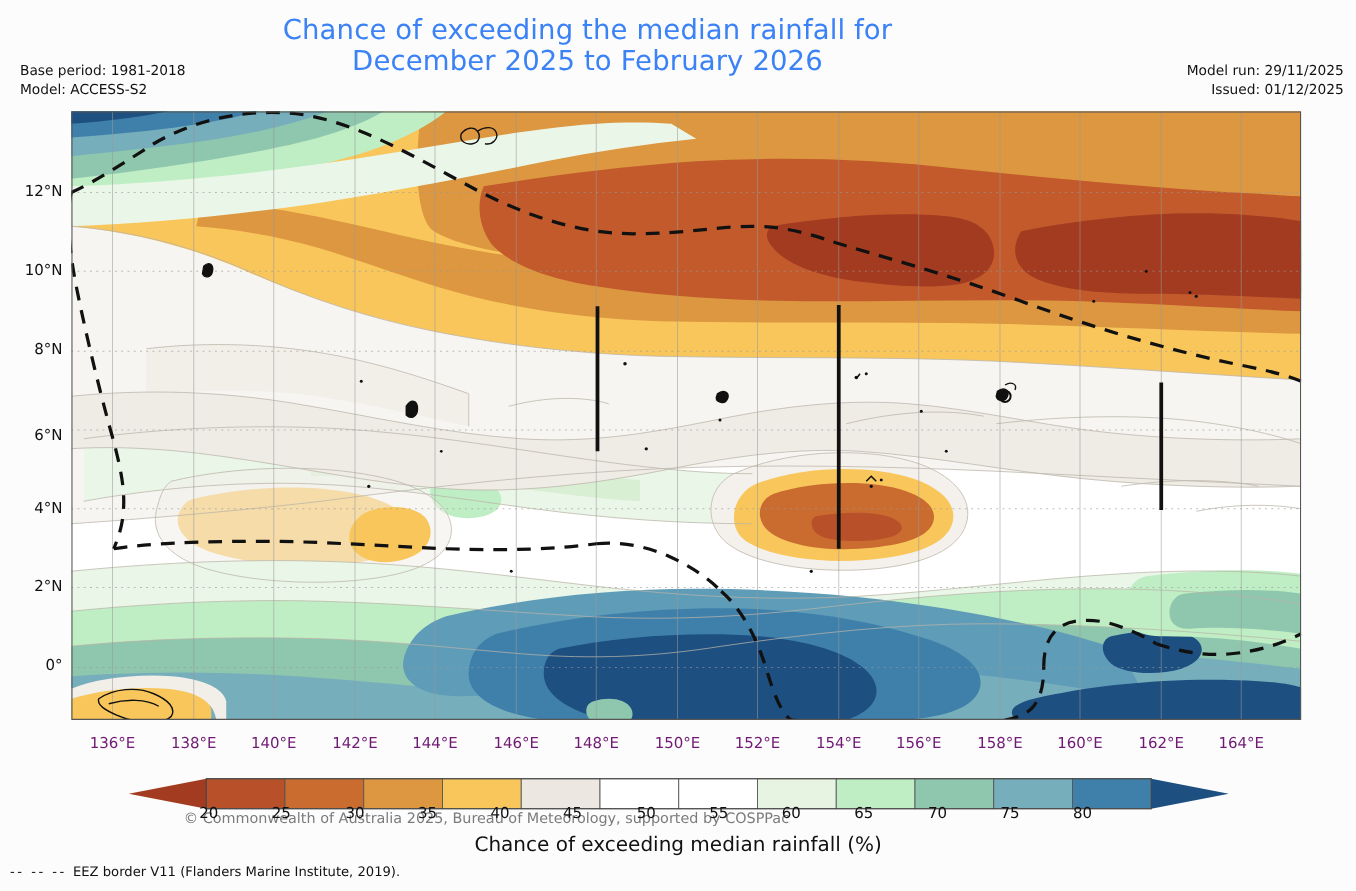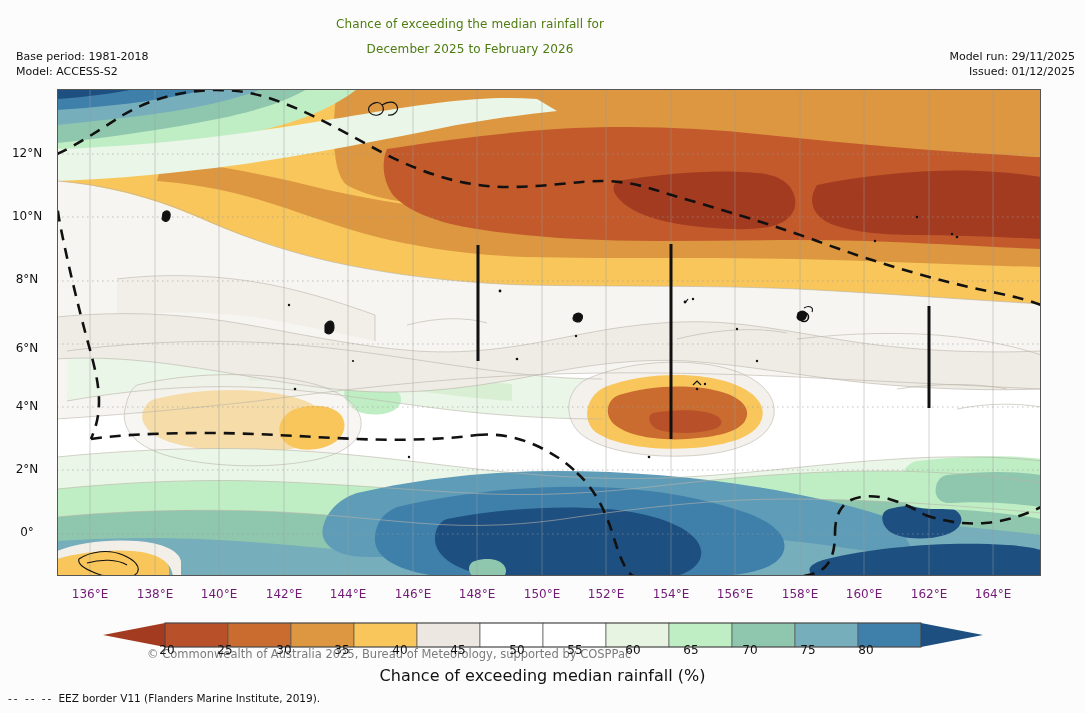--- a/index.html
+++ b/index.html
@@ -3,29 +3,29 @@
 <meta charset="utf-8">
 <style>
   html,body{margin:0;padding:0;}
   body{
     width:1085px;height:713px;background:#fcfcfc;
     font-family:"DejaVu Sans","Liberation Sans",sans-serif;
     position:relative;overflow:hidden;color:#111;
   }
   .title{
     position:absolute;left:0;top:12px;width:940px;text-align:center;
-    font-size:12px;line-height:25px;color:#4d7c0f;letter-spacing:.1px;
+    font-size:22px;line-height:25px;color:#3b82f6;letter-spacing:.1px;
   }
   .meta-left{position:absolute;left:16px;top:49px;font-size:11px;line-height:15px;color:#111;}
   .meta-right{position:absolute;right:10px;top:49px;font-size:11px;line-height:15px;color:#111;text-align:right;}
 
   #mapwrap{position:absolute;left:57px;top:89px;width:984px;height:549px;}
   #mapsvg{display:block;width:984px;height:487px;}
 
-  .ylab{position:absolute;font-size:12px;color:#111;text-align:center;width:46px;}
+  .ylab{position:absolute;font-size:12px;color:#111;text-align:right;width:46px;}
   .xlab{position:absolute;font-size:12px;color:#701a75;text-align:center;width:60px;top:587px;}
 
   #cbarwrap{position:absolute;left:103px;top:621px;width:880px;height:28px;}
   #cbarsvg{display:block;width:880px;height:28px;}
   .cbtick{position:absolute;font-size:12px;color:#111;text-align:center;width:44px;top:643px;}
   .cbtitle{position:absolute;left:0;top:666px;width:1085px;text-align:center;font-size:16px;color:#111;}
 
   .footer{position:absolute;left:8px;top:692px;font-size:10.5px;color:#111;display:flex;align-items:center;gap:5px;}
   .footer .dashicon{letter-spacing:2px;font-size:10.5px;color:#111;}
 

